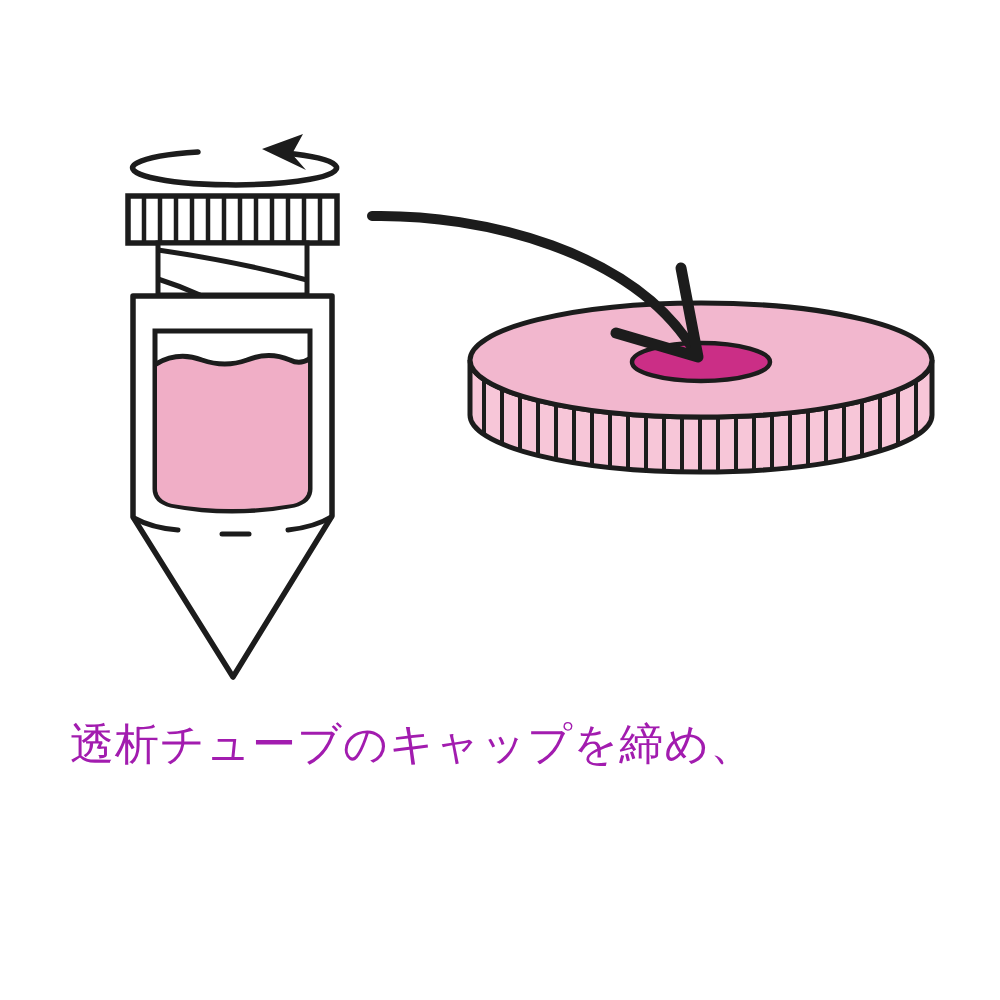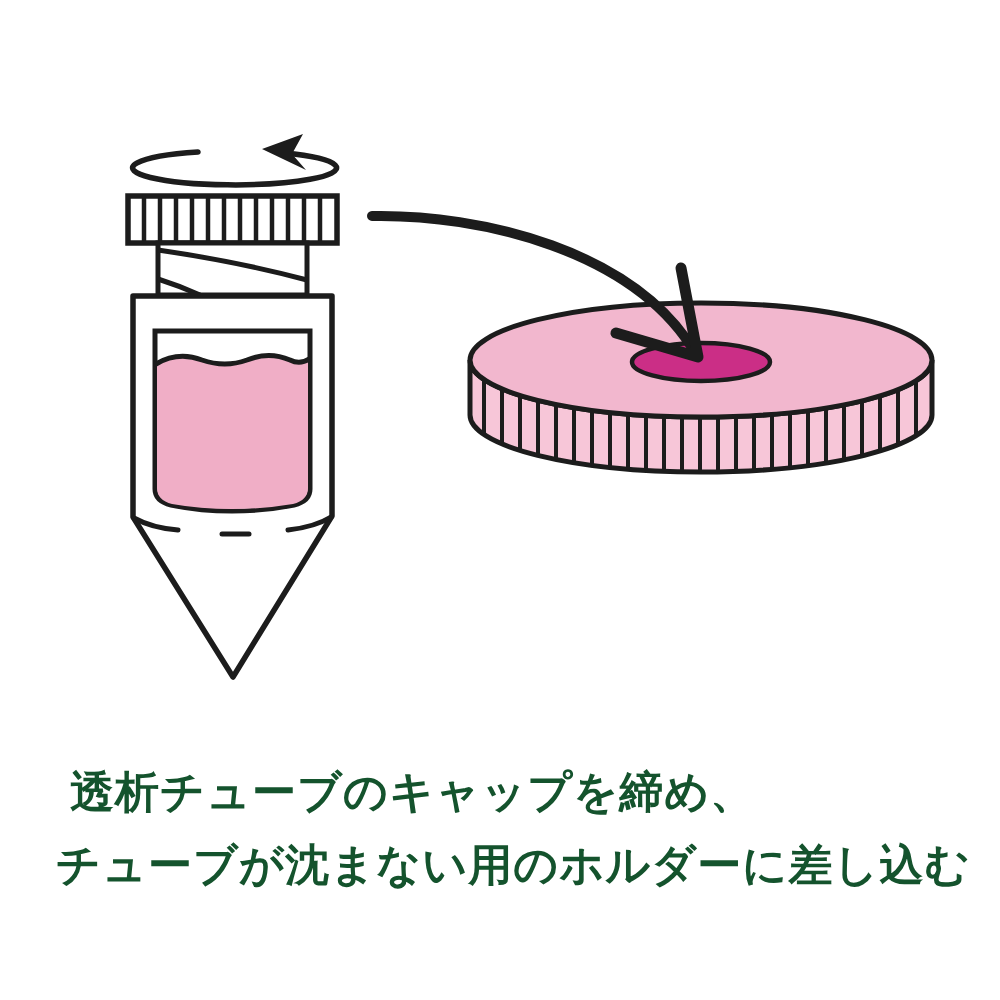--- a/index.html
+++ b/index.html
@@ -11,27 +11,26 @@
     overflow: hidden;
     font-family: "Liberation Sans", "DejaVu Sans", sans-serif;
   }
   .diagram-svg {
     position: absolute;
     left: 0;
     top: 0;
   }
   .caption {
     position: absolute;
-    color: #14532d;
+    color: #a21caf;
     font-size: 44px;
-    font-weight: 700;
+    font-weight: 400;
     letter-spacing: 1px;
     white-space: nowrap;
     line-height: 1;
-    margin-top: 48px;
   }
   .caption-1 { left: 70px; top: 722px; }
   .caption-2 { left: 56px; top: 795px; }
   .stroke { stroke: #1c1c1c; fill: none; }
 </style>
 </head>
 <body>
 
 <div class="canvas">
 
@@ -116,15 +115,14 @@
       <ellipse cx="701" cy="362" rx="69" ry="19" stroke="#1c1c1c" stroke-width="4.5" fill="#cb2e86"></ellipse>
     </g>
 
     <g>
       <path class="stroke" stroke-width="10" stroke-linecap="round" d="M 372 216 C 480 214 635 250 696 354"></path>
       <path class="stroke" stroke-width="11" stroke-linecap="round" d="M 681 268 L 698 357 M 616 333 L 698 357"></path>
     </g>
   </svg>
 
   <div class="caption caption-1">透析チューブのキャップを締め、</div>
-  <div class="caption caption-2">チューブが沈まない用のホルダーに差し込む</div>
 
 </div>
 
 </body></html>

